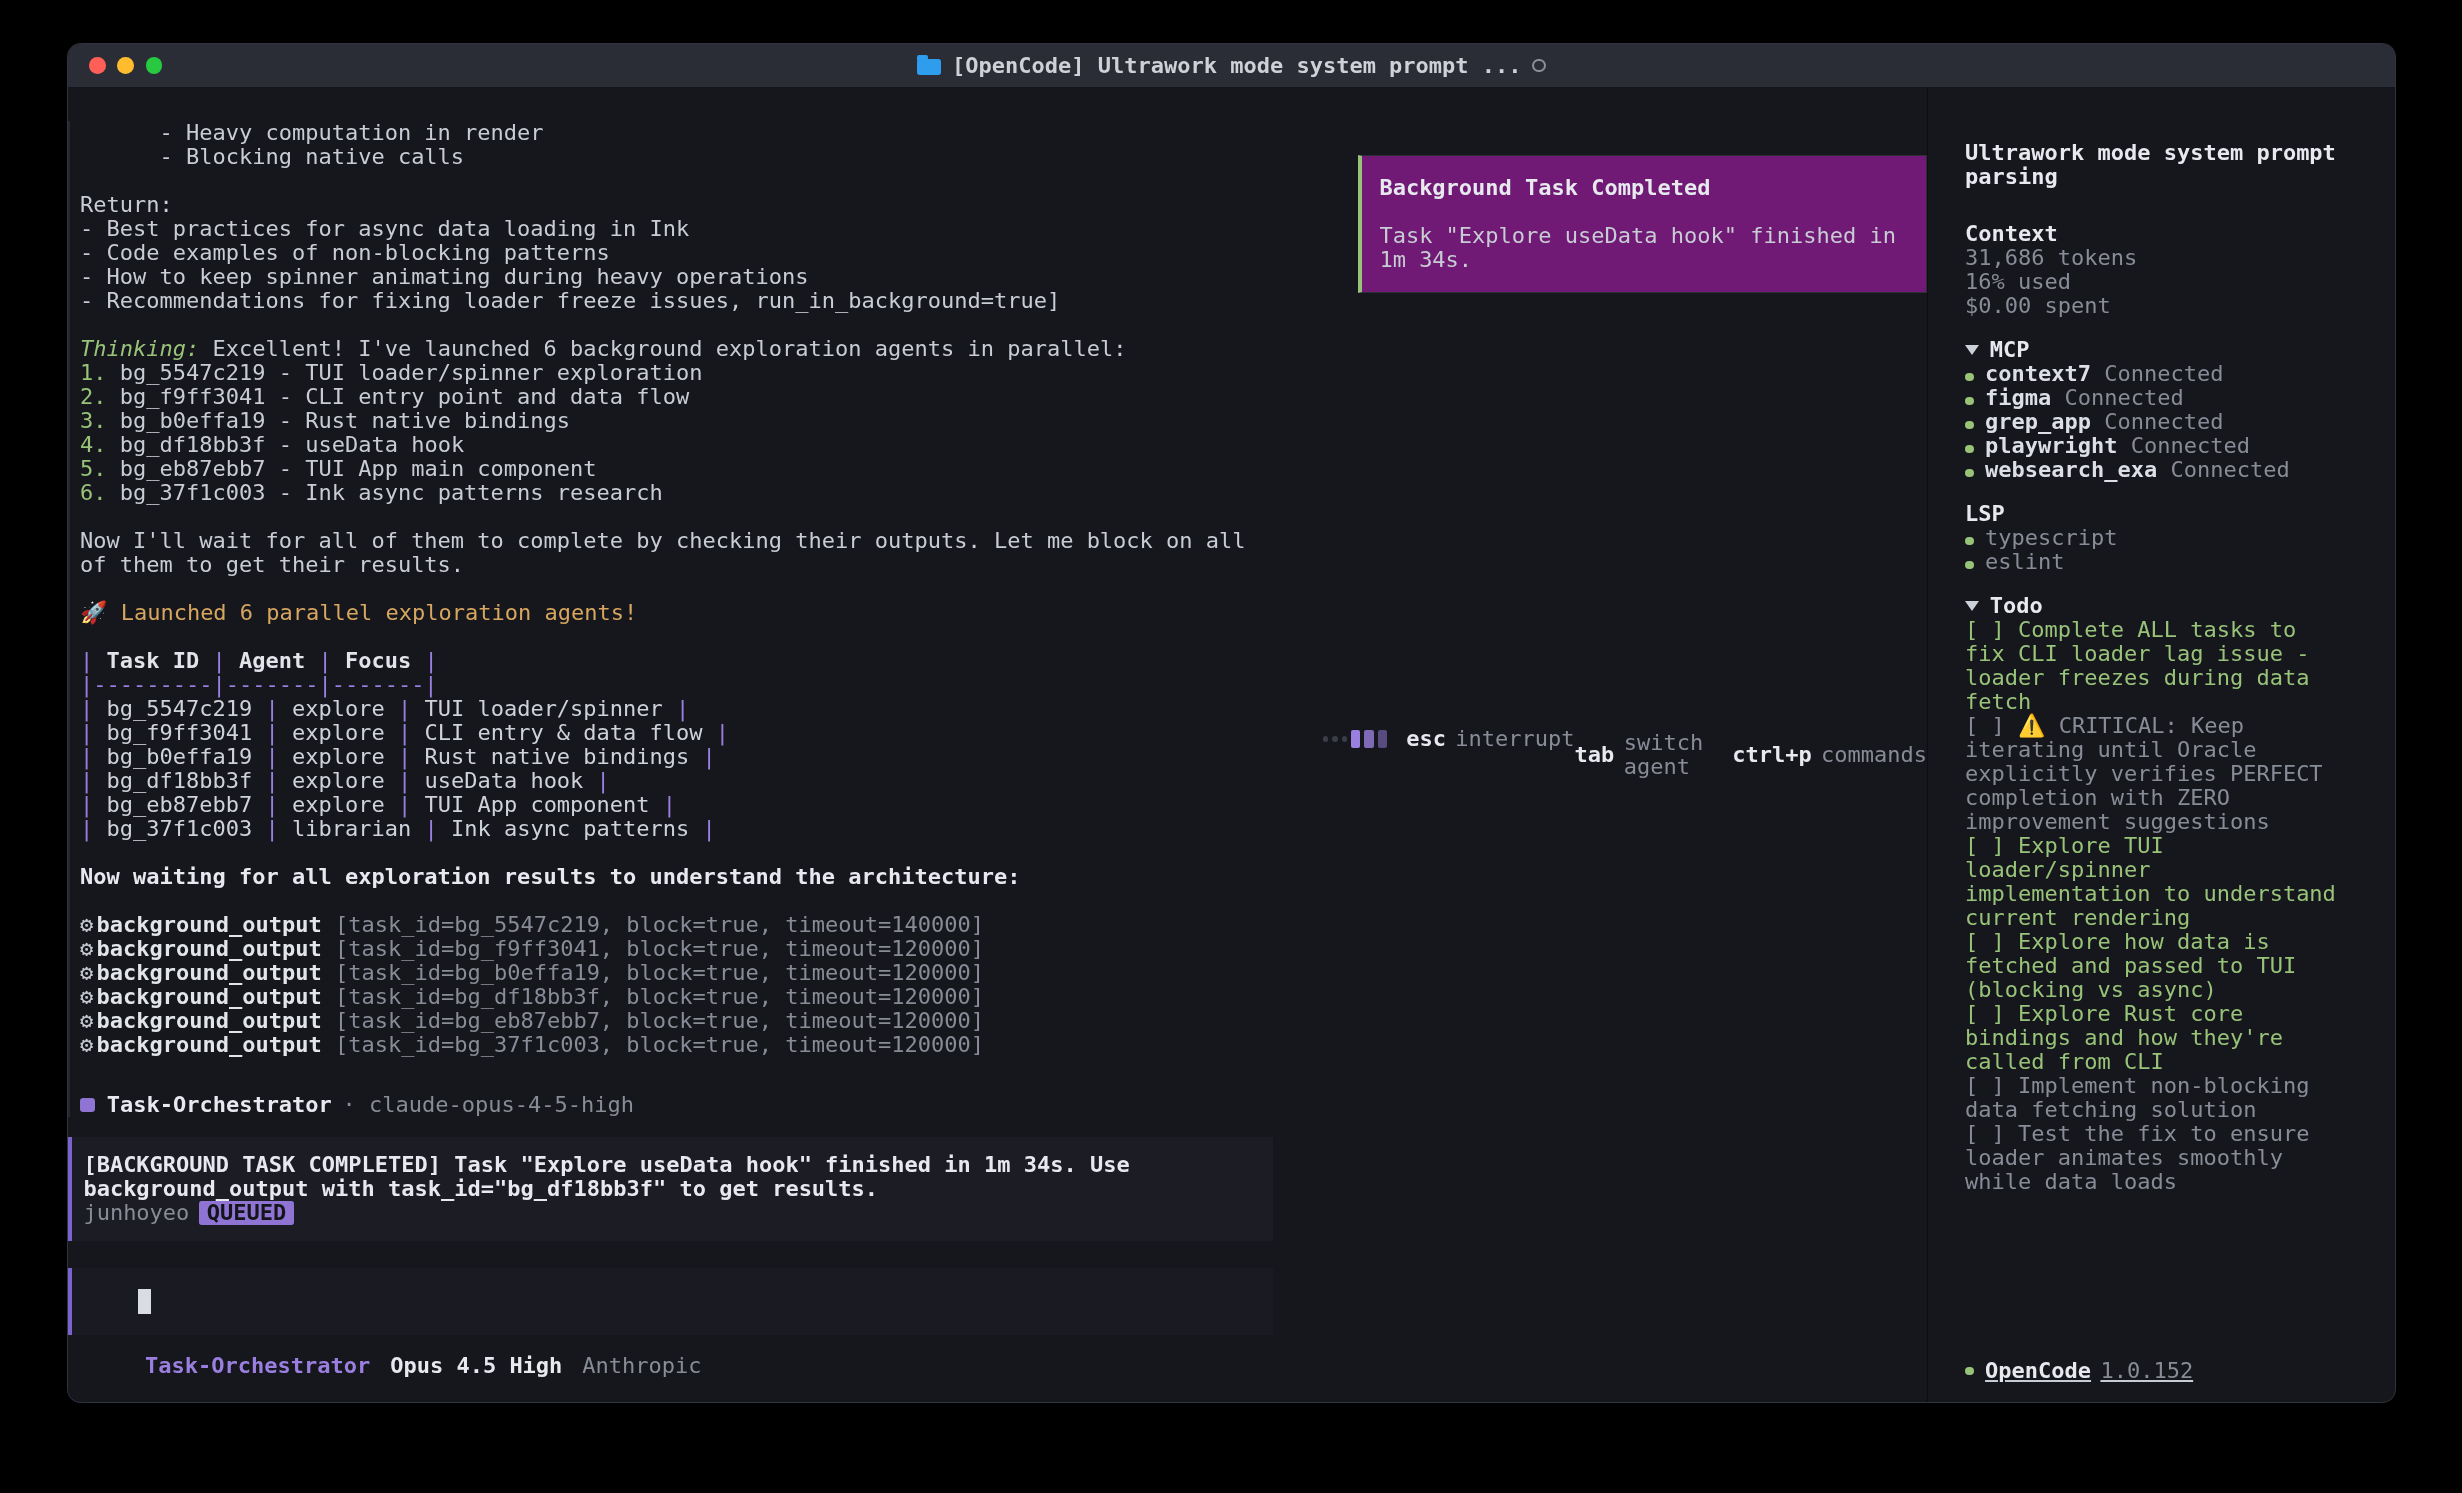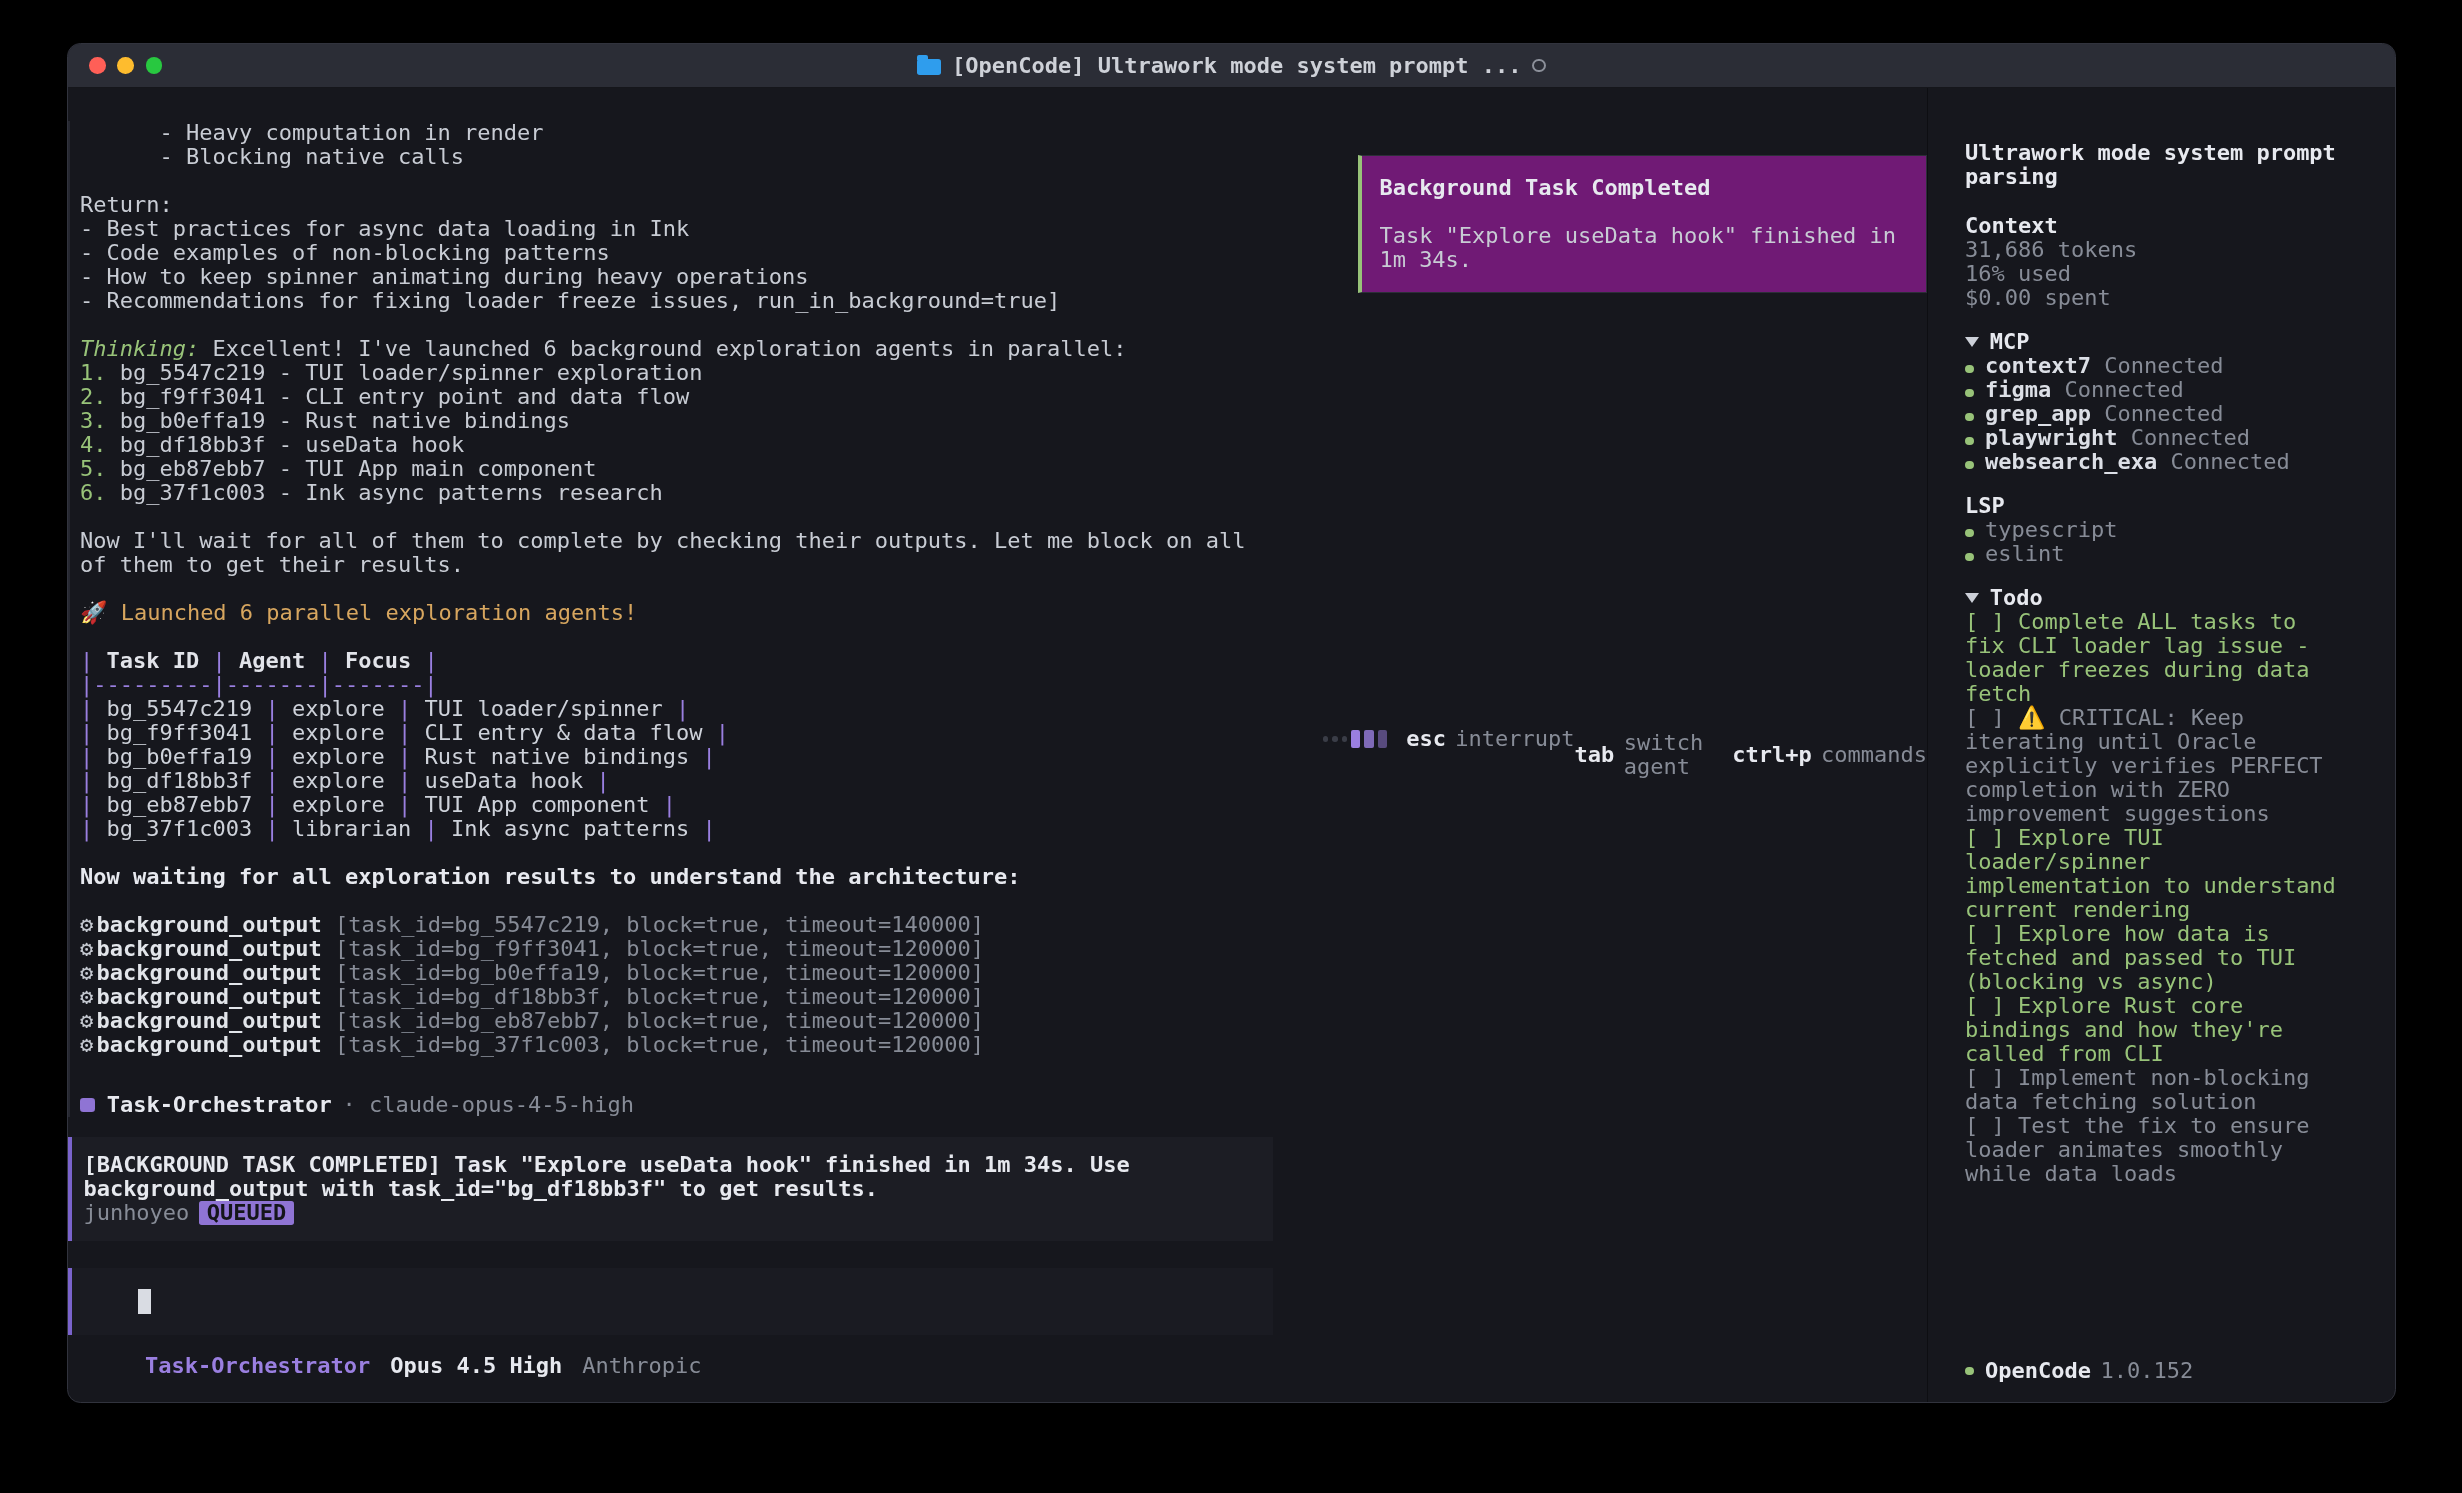--- a/index.html
+++ b/index.html
@@ -66,28 +66,28 @@
   .prog .d{width:5.4px;height:5.4px;border-radius:50%;background:#3a3d47;}
   .prog .b{width:9.4px;height:17.4px;border-radius:2px;background:var(--purple);}
   .prog .b2{opacity:.8}.prog .b3{opacity:.5}
   .right{margin-left:auto;display:flex;align-items:center;margin-top:32px;}
   .notification{position:absolute;top:67px;right:0;width:569px;box-sizing:border-box;background:#701a75;
     border:0.7px solid #2c2f38;border-left:4px solid var(--green);padding:20px 20px 20px 17.4px;}
   
   .sidebar{flex:0 0 468px;box-sizing:border-box;border-left:1.3px solid #0d0e12;padding:33px 47px 19px 37px;display:flex;flex-direction:column;min-height:0;}
   .sb-title{margin-bottom:25.4px;margin-top:20px;}
   .section{margin-top:20px;}
-  .section.ctx{margin-top:0;}
+  .section.ctx{margin-top:8px;}
   .sec-head{display:flex;align-items:center;}
   .tri{width:0;height:0;border-left:7.4px solid transparent;border-right:7.4px solid transparent;border-top:10px solid #ccd0d8;margin-right:10.7px;display:inline-block;flex:0 0 auto;}
   .dot{display:inline-block;width:8.7px;height:8.7px;border-radius:50%;background:var(--green);margin-right:11.4px;}
   .mcp-name{color:#dcdfe6;font-weight:bold;}
   .todo-item.active{color:var(--green);}
   .todo-item.pending{color:var(--muted);}
-  .sb-footer{margin-top:auto;display:flex;align-items:center;}
+  .sb-footer{margin-top:auto;display:flex;align-items:center;text-decoration:underline;}
 </style>
 </head>
 <body>
 
 <div class="screen">
   <div class="window">
 
     <div class="titlebar">
       <div class="traffic">
         <span class="tl red"></span>

